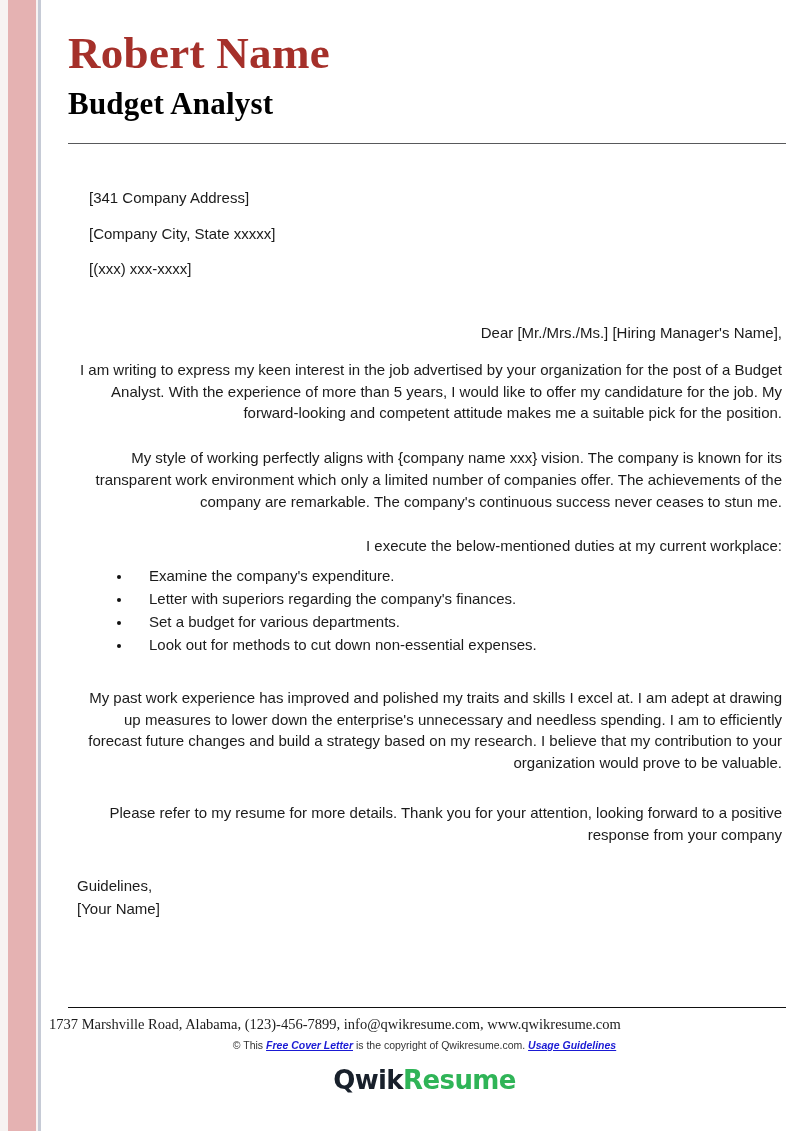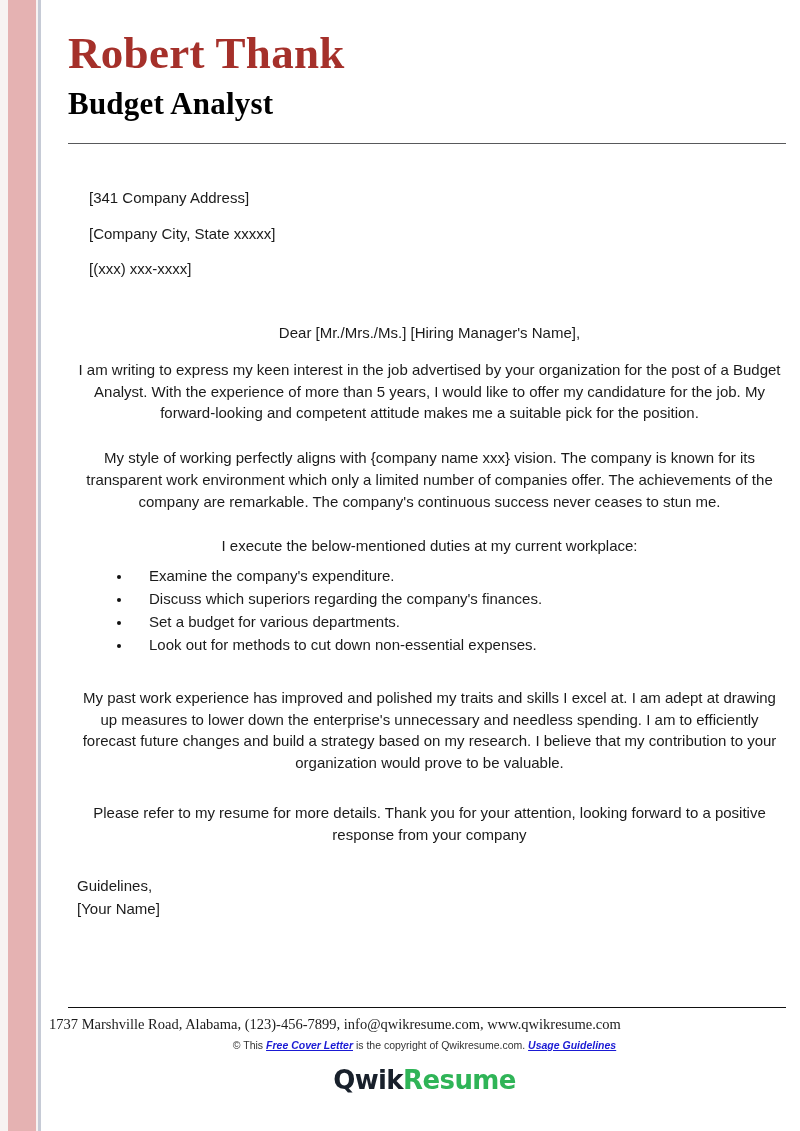--- a/index.html
+++ b/index.html
@@ -90,21 +90,21 @@
   .block-gap-sm { height: 9px; }
 
   .meta-line {
     margin: 12px;
     line-height: 1.55;
   }
   #date-line { margin: 0 0 18px 0; }
 
   .para {
     margin: 0 0 14px 0;
-    text-align: center;
+    text-align: right;
   }
   #salutation { margin: 0 0 15px 0; }
 
   #duties-intro { margin: 0 0 8px 0; }
 
   #duties-list {
     list-style: none;
     margin: 0 0 0 0;
     padding: 0 0 0 40px;
   }
@@ -179,21 +179,21 @@
 <body>
 
 <div id="left-rail">
   <div class="pink-bar"></div>
   <div class="edge-rule"></div>
 </div>
 
 <div id="page">
 
   <div id="header">
-    <h1 id="applicant-name">Robert Thank</h1>
+    <h1 id="applicant-name">Robert Name</h1>
     <h2 id="applicant-title">Budget Analyst</h2>
   </div>
   <div id="header-rule"></div>
 
   <div id="letter">
 
     <div class="block-gap-lg"></div>
 
 
     <p class="meta-line">[341 Company Address]</p>
@@ -212,21 +212,21 @@
 
     <div class="block-gap-sm"></div>
 
     <p id="duties-intro" class="para">I execute the below-mentioned duties at my current workplace:</p>
 
     <ul id="duties-list">
       <li>
         <span>Examine the company's expenditure.</span>
       </li>
       <li>
-        <span>Discuss which superiors regarding the company's finances.</span>
+        <span>Letter with superiors regarding the company's finances.</span>
       </li>
       <li>
         <span>Set a budget for various departments.</span>
       </li>
       <li>
         <span>Look out for methods to cut down non-essential expenses.</span>
       </li>
     </ul>
 
     <div class="block-gap-lg"></div>

